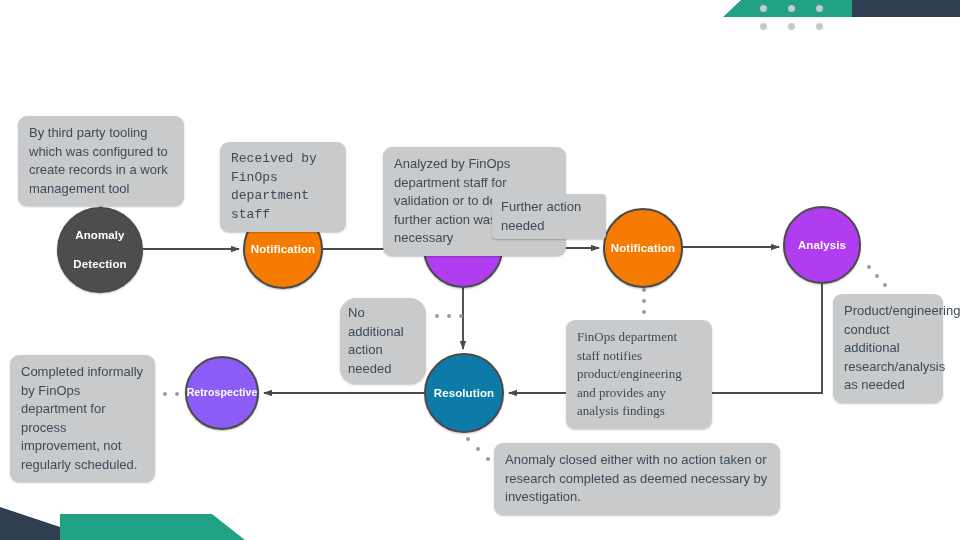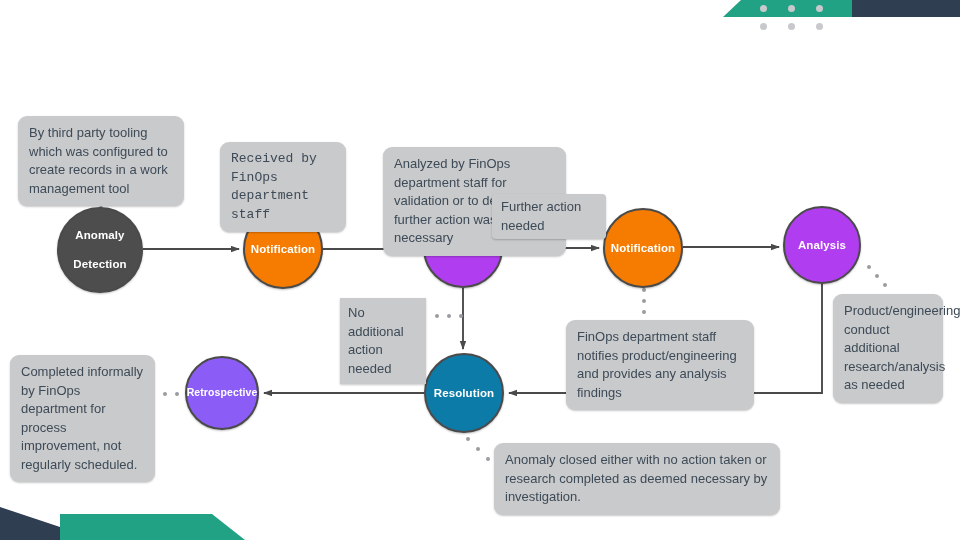--- a/index.html
+++ b/index.html
@@ -217,23 +217,23 @@
   </div>
 
   <div class="note round" style="left:18px; top:116px; width:166px; min-height:64px;">By third party tooling which was configured to create records in a work management tool</div>
 
   <div class="note round" style="left:220px; top:142px; width:126px; min-height:36px;font-family:Liberation Mono, monospace;">Received by FinOps department staff</div>
 
   <div class="note round" style="left:383px; top:135px; width:183px; min-height:50px;margin-top:12px;">Analyzed by FinOps department staff for validation or to determine if further action was necessary</div>
 
   <div class="note semi" style="left:492px; top:194px; width:114px; min-height:22px; padding:4px 9px;">Further action needed</div>
 
-  <div class="note flat" style="left:340px; top:298px; width:86px; min-height:36px; padding:6px 8px;">No additional action needed</div>
-
-  <div class="note round" style="left:566px; top:320px; width:188px; min-height:46px;">FinOps department staff notifies product/engineering and provides any analysis findings</div>
+  <div class="note flat" style="left:340px; top:298px; width:86px; min-height:36px; padding:6px 8px;border-radius:16px;">No additional action needed</div>
+
+  <div class="note round" style="left:566px; top:320px; width:146px; min-height:46px;font-family:Liberation Serif, serif;">FinOps department staff notifies product/engineering and provides any analysis findings</div>
 
   <div class="note round" style="left:833px; top:294px; width:110px; min-height:64px;">Product/engineering conduct additional research/analysis as needed</div>
 
   <div class="note round" style="left:10px; top:355px; width:145px; min-height:64px;">Completed informally by FinOps department for process improvement, not regularly scheduled.</div>
 
   <div class="note round" style="left:494px; top:443px; width:286px; min-height:38px;">Anomaly closed either with no action taken or research completed as deemed necessary by investigation.</div>
 
 </div>
 
 </body></html>

